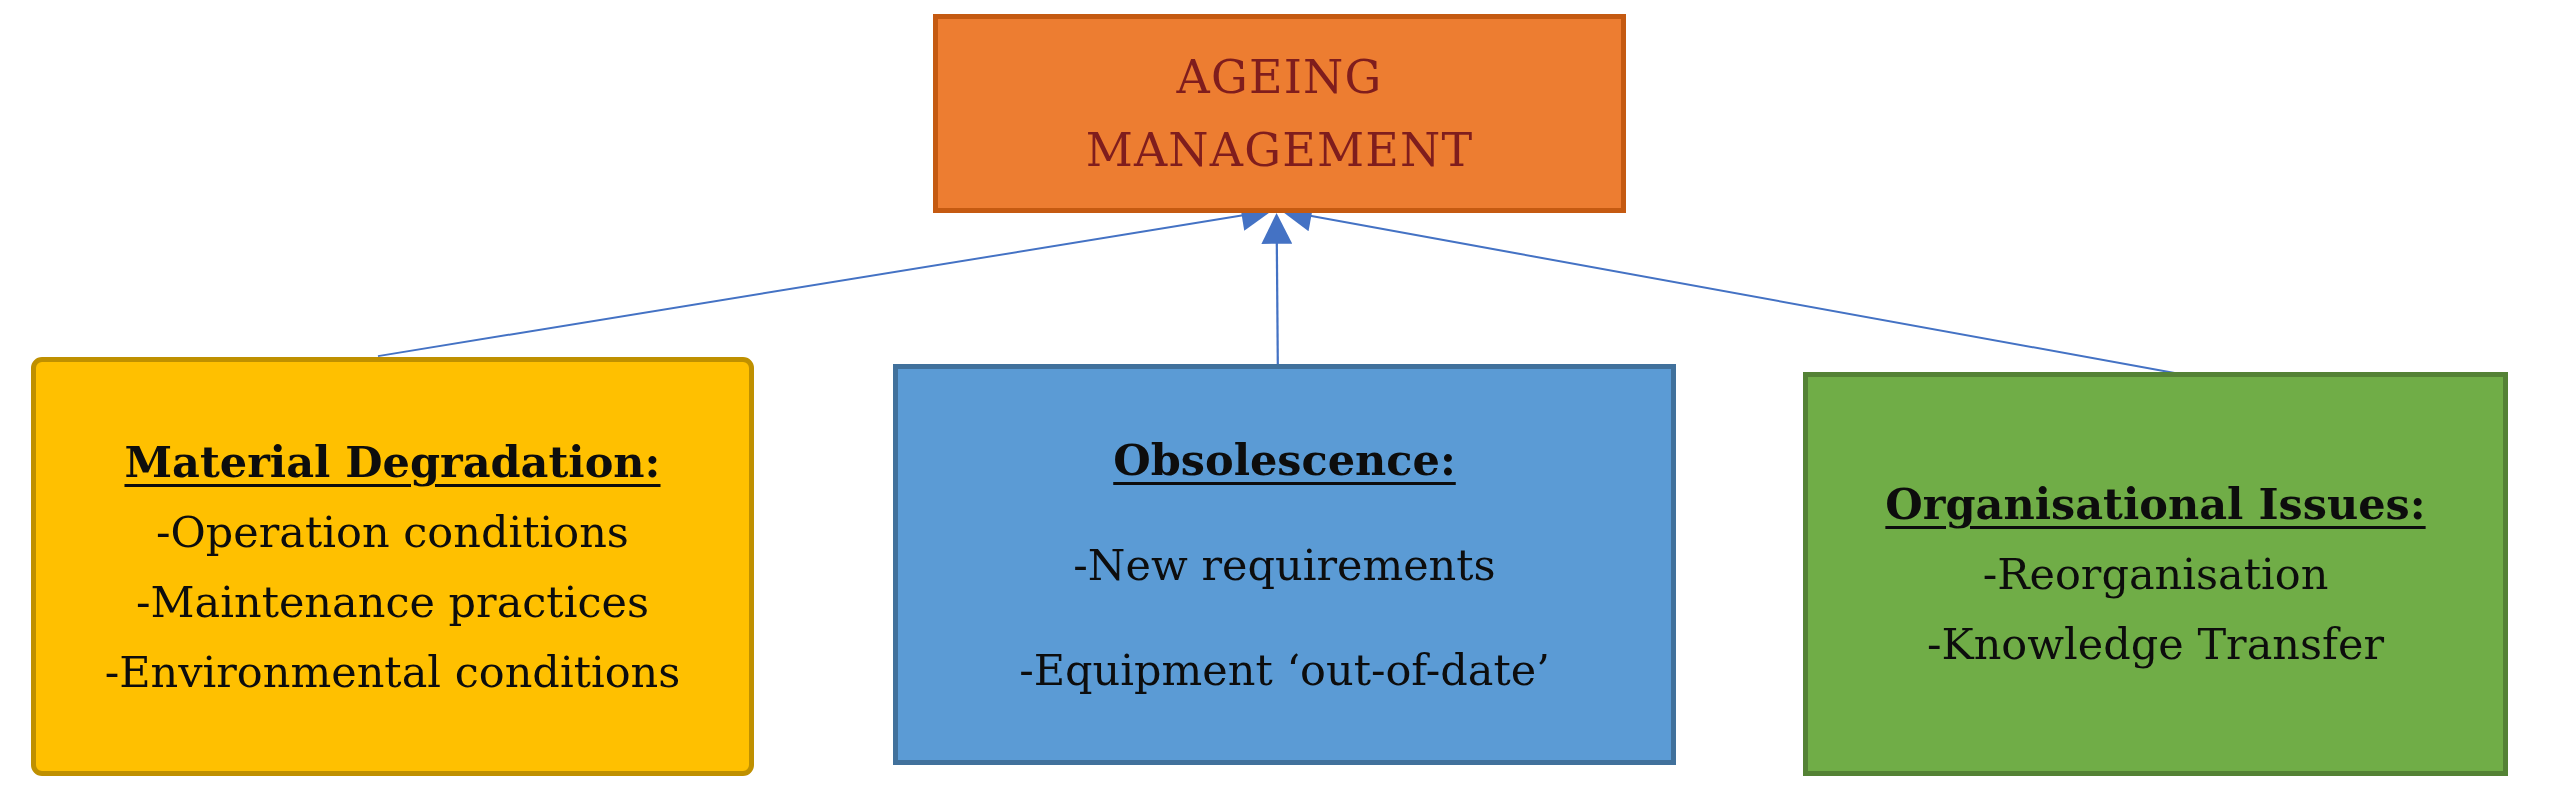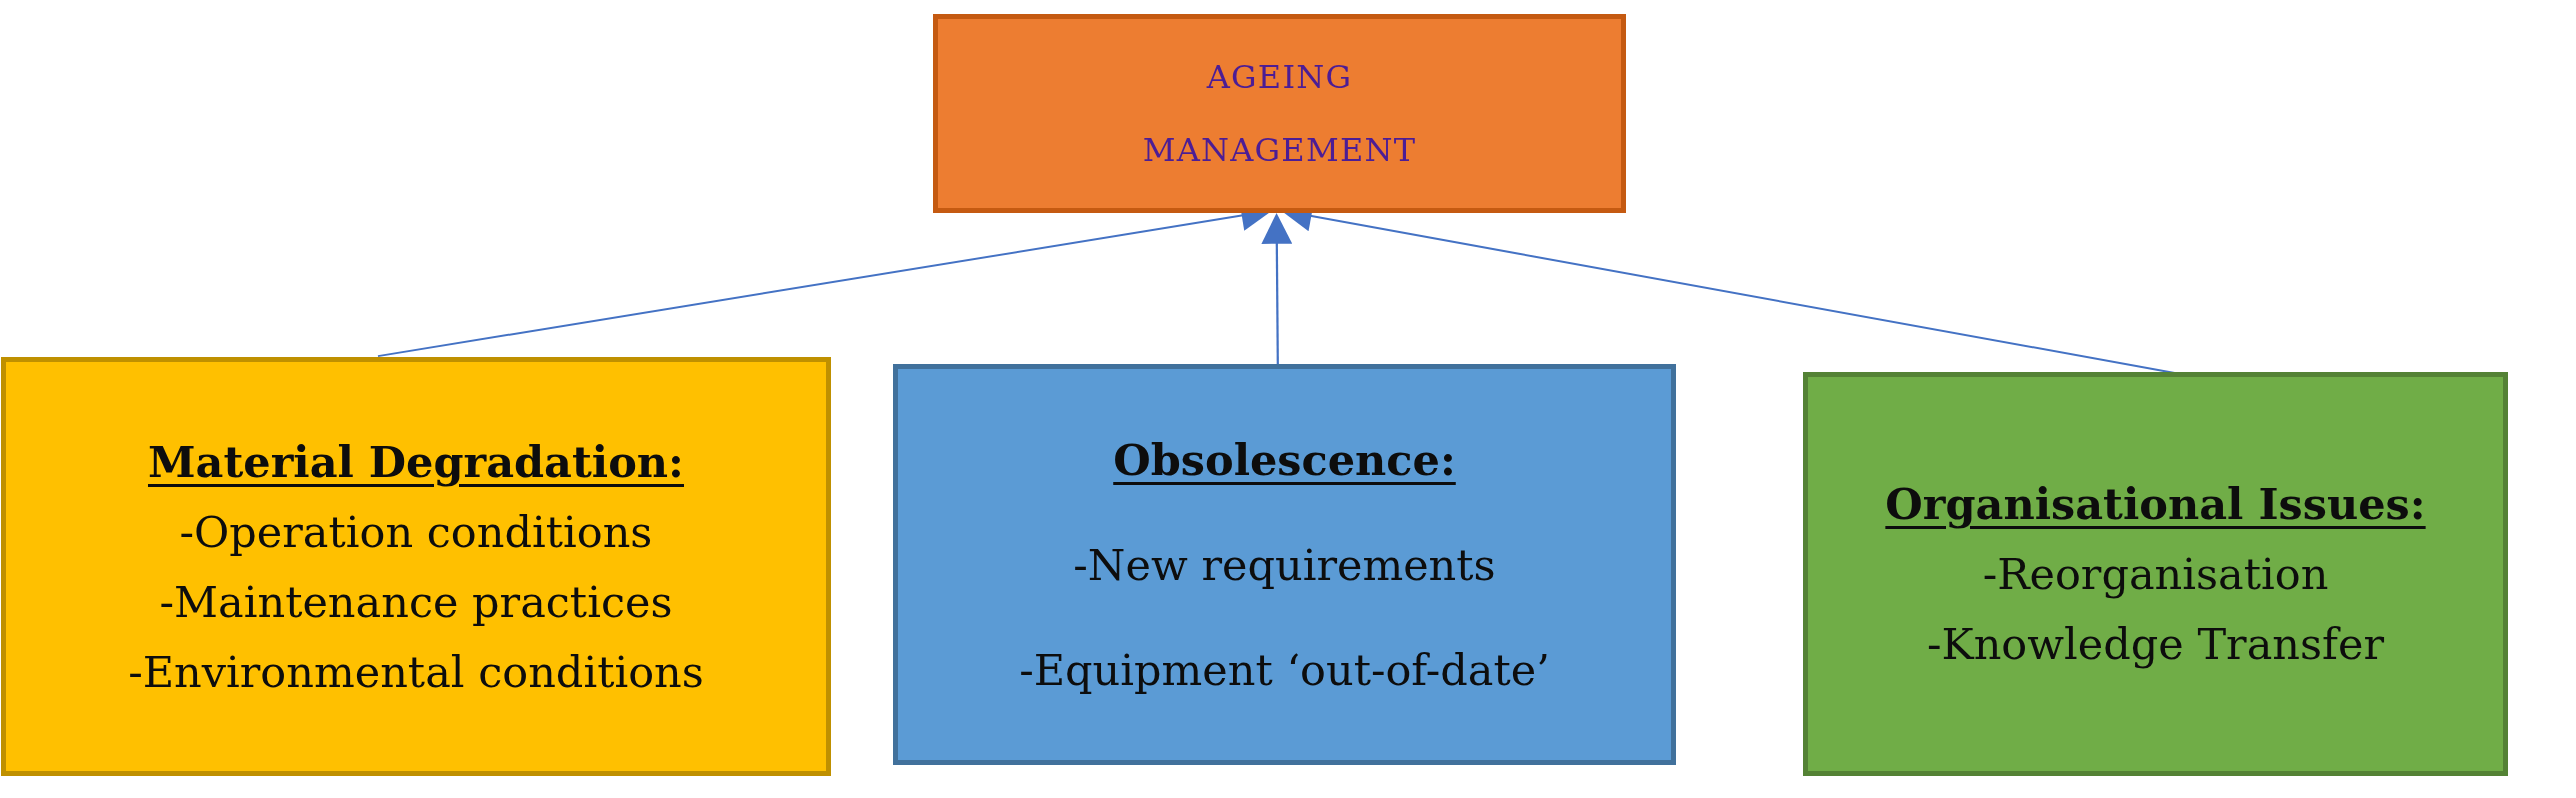--- a/index.html
+++ b/index.html
@@ -32,31 +32,31 @@
     color: #0d0d0d;
   }
 
   .top-box {
     left: 933px; top: 14px;
     width: 693px; height: 199px;
     background: #ED7D31;
     border: 5px solid #C55A11;
   }
   .title-line {
-    font-size: 32px;
+    font-size: 46px;
     line-height: 73px;
     letter-spacing: 1.2px;
-    color: #4c1d95;
+    color: #7f1d1d;
     white-space: nowrap;
   }
 
   .cat-box {
     border: 5px solid #000;
   }
-  #box-material   { left: 1px;   top: 357px; width: 830px; height: 419px; background: #FFC000; border-color: #BF9000; }
+  #box-material   { left: 31px;   top: 357px; width: 723px; height: 419px; background: #FFC000; border-color: #BF9000; border-radius: 11px; }
   #box-obsolescence { left: 893px; top: 364px; width: 783px; height: 401px; background: #5B9BD5; border-color: #41719C; }
   #box-organisational { left: 1803px; top: 372px; width: 705px; height: 404px; background: #70AD47; border-color: #548235; }
 
   .box-header {
     font-size: 43px;
     font-weight: bold;
     line-height: 70px;
     text-decoration: underline;
     text-decoration-thickness: 3.1px;
     text-underline-offset: 7.4px;

